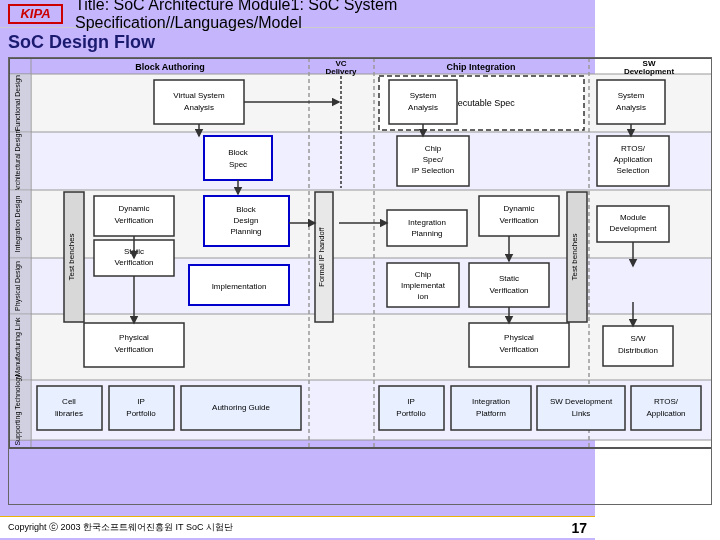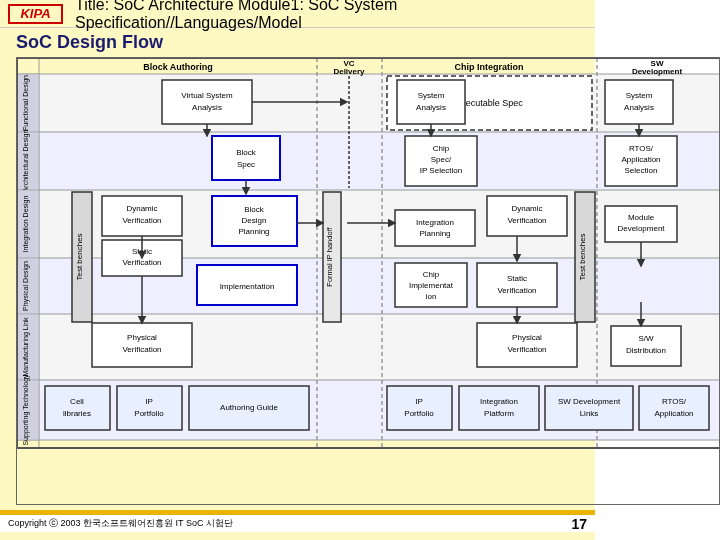--- a/index.html
+++ b/index.html
@@ -9,21 +9,21 @@
       width: 720px;
       height: 540px;
       overflow: hidden;
       font-size: 9px;
     }
 
     .page {
       width: 595px;
       height: 540px;
       position: relative;
-      background: #fef9c3;
+      background: #c4b5fd;
     }
 
     
     .header {
       display: flex;
       align-items: center;
       padding: 4px 8px;
       border-bottom: 1px solid #ccc;
       height: 28px;
     }
@@ -40,40 +40,40 @@
       margin-right: 12px;
       flex-shrink: 0;
     }
     .header-title {
       font-size: 16px;
       color: #000;
     }
 
     
     .main {
-      padding: 4px 16px;
+      padding: 4px 8px;
     }
 
     .page-title {
       font-size: 18px;
       font-weight: bold;
       color: #1a1a6e;
       margin-bottom: 4px;
     }
 
     
     .footer {
       position: absolute;
-      bottom: 8px;
+      bottom: 2px;
       width: 100%;
       display: flex;
       justify-content: space-between;
       align-items: center;
       padding: 2px 8px;
-      border-top: 5px solid #eab308;
+      border-top: 1px solid #eab308;
       background: #fff;
       height: 22px;
     }
     .footer-left {
       font-size: 9px;
       color: #000;
     }
     .footer-right {
       font-size: 14px;
       font-weight: bold;

